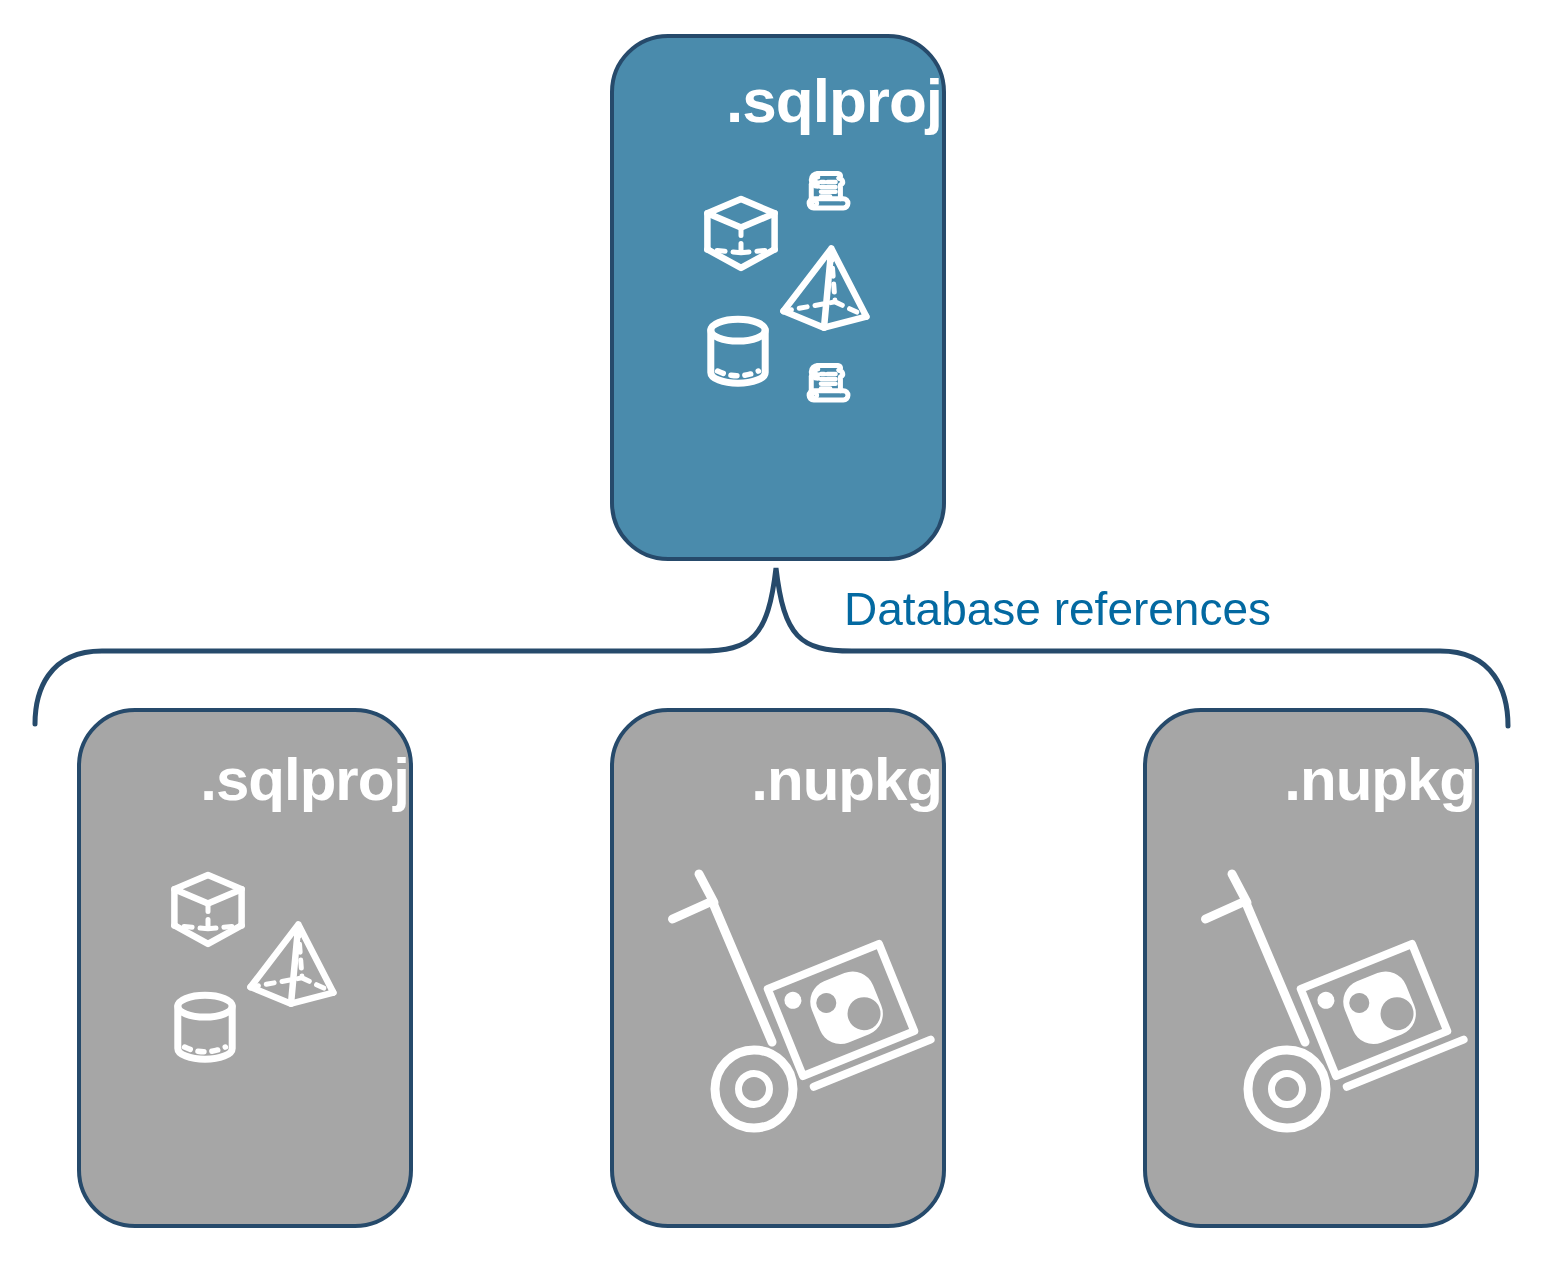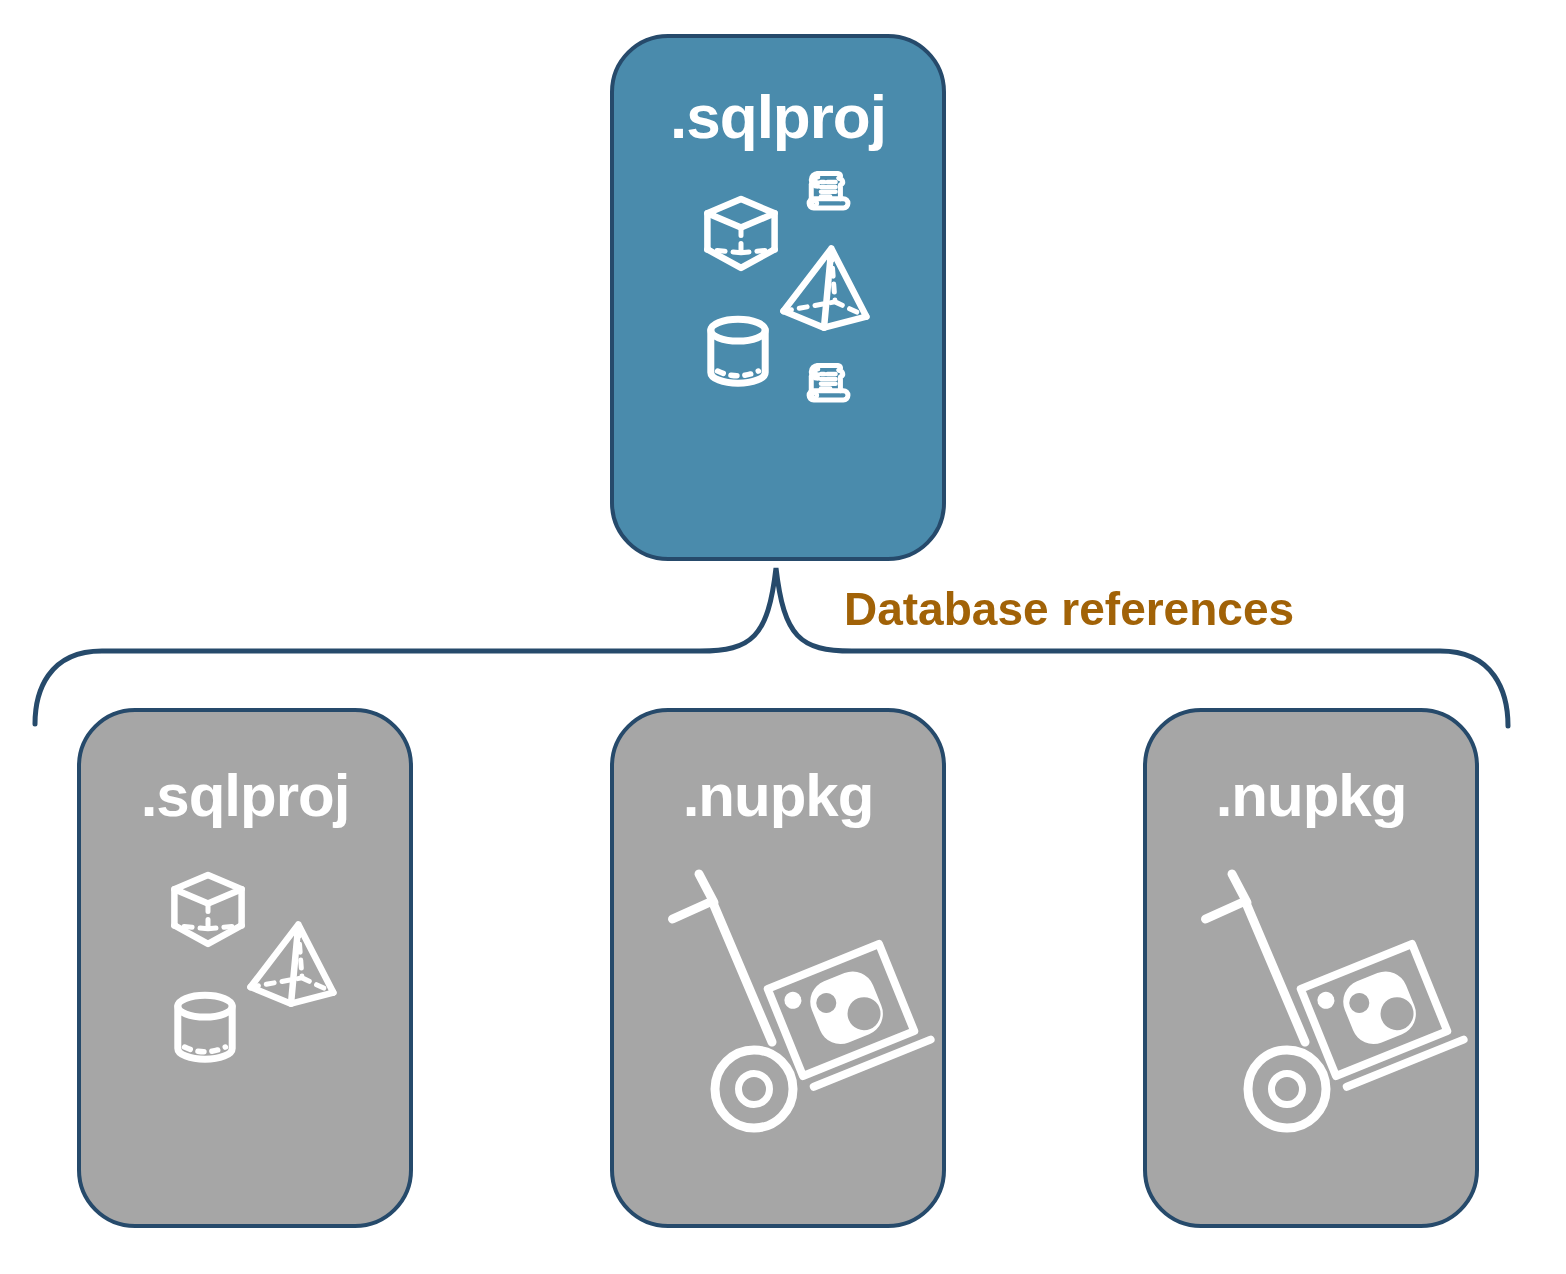--- a/index.html
+++ b/index.html
@@ -11,40 +11,39 @@
     width:336px; height:527px;
     border:4px solid #264a6b;
     border-radius:58px;
     box-sizing:border-box;
   }
   .card-blue { background:#4a8bac; }
   .card-gray { background:#a6a6a6; height:520px; }
 
   .card-label {
     position:absolute; left:0; right:0; top:30px;
-    text-align:center;
+    text-align:right;
     font-weight:700;
     font-size:62px;
     line-height:1.05;
     letter-spacing:-1px;
     color:#ffffff;
-    margin-top:16px;
   }
   .card-gray .card-label { top:36px; font-size:60px; }
 
   .icon { position:absolute; }
 
   .connector-svg { position:absolute; left:0; top:0; width:1566px; height:1274px; pointer-events:none; }
 
   .connector-label {
     position:absolute; left:844px; top:584px;
-    font-weight:700;
+    font-weight:400;
     font-size:46px;
     line-height:1.1;
-    color:#a16207;
+    color:#0369a1;
     white-space:nowrap;
   }
 
   svg.lineart { display:block; width:100%; height:100%; }
   svg.lineart path, svg.lineart rect, svg.lineart circle, svg.lineart ellipse, svg.lineart polygon {
     vector-effect:non-scaling-stroke;
   }
 </style>
 </head>
 <body>

